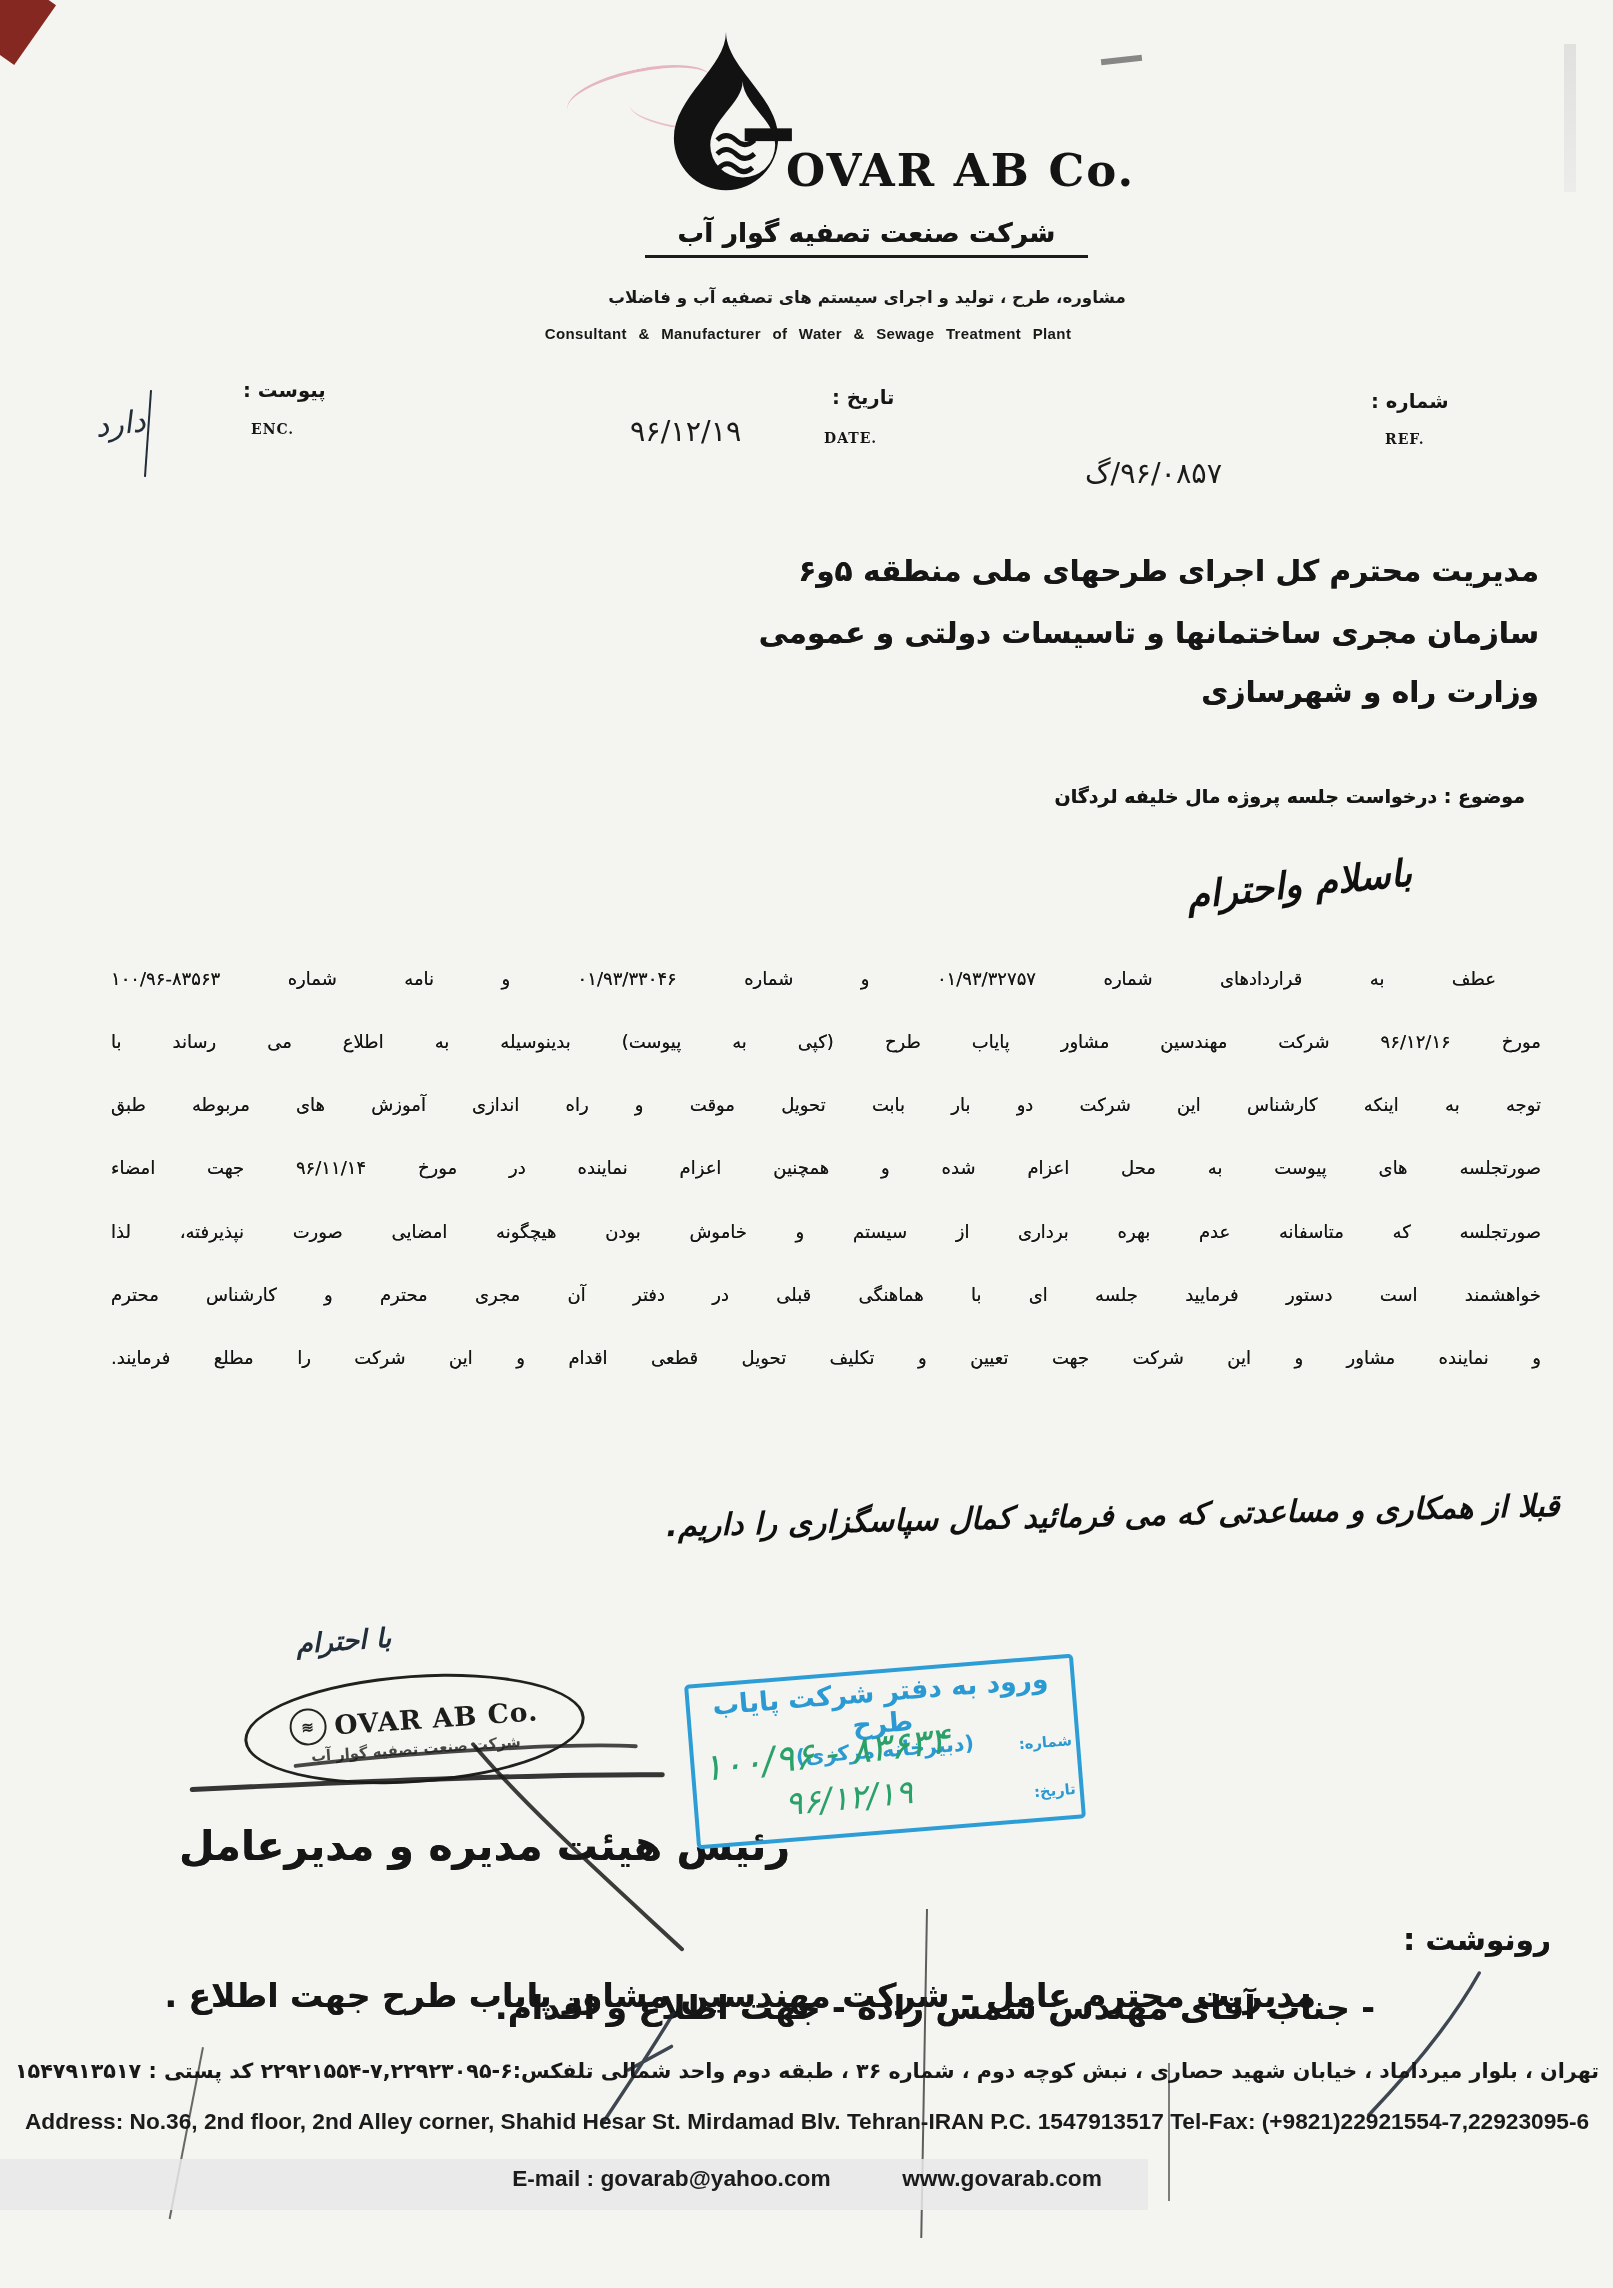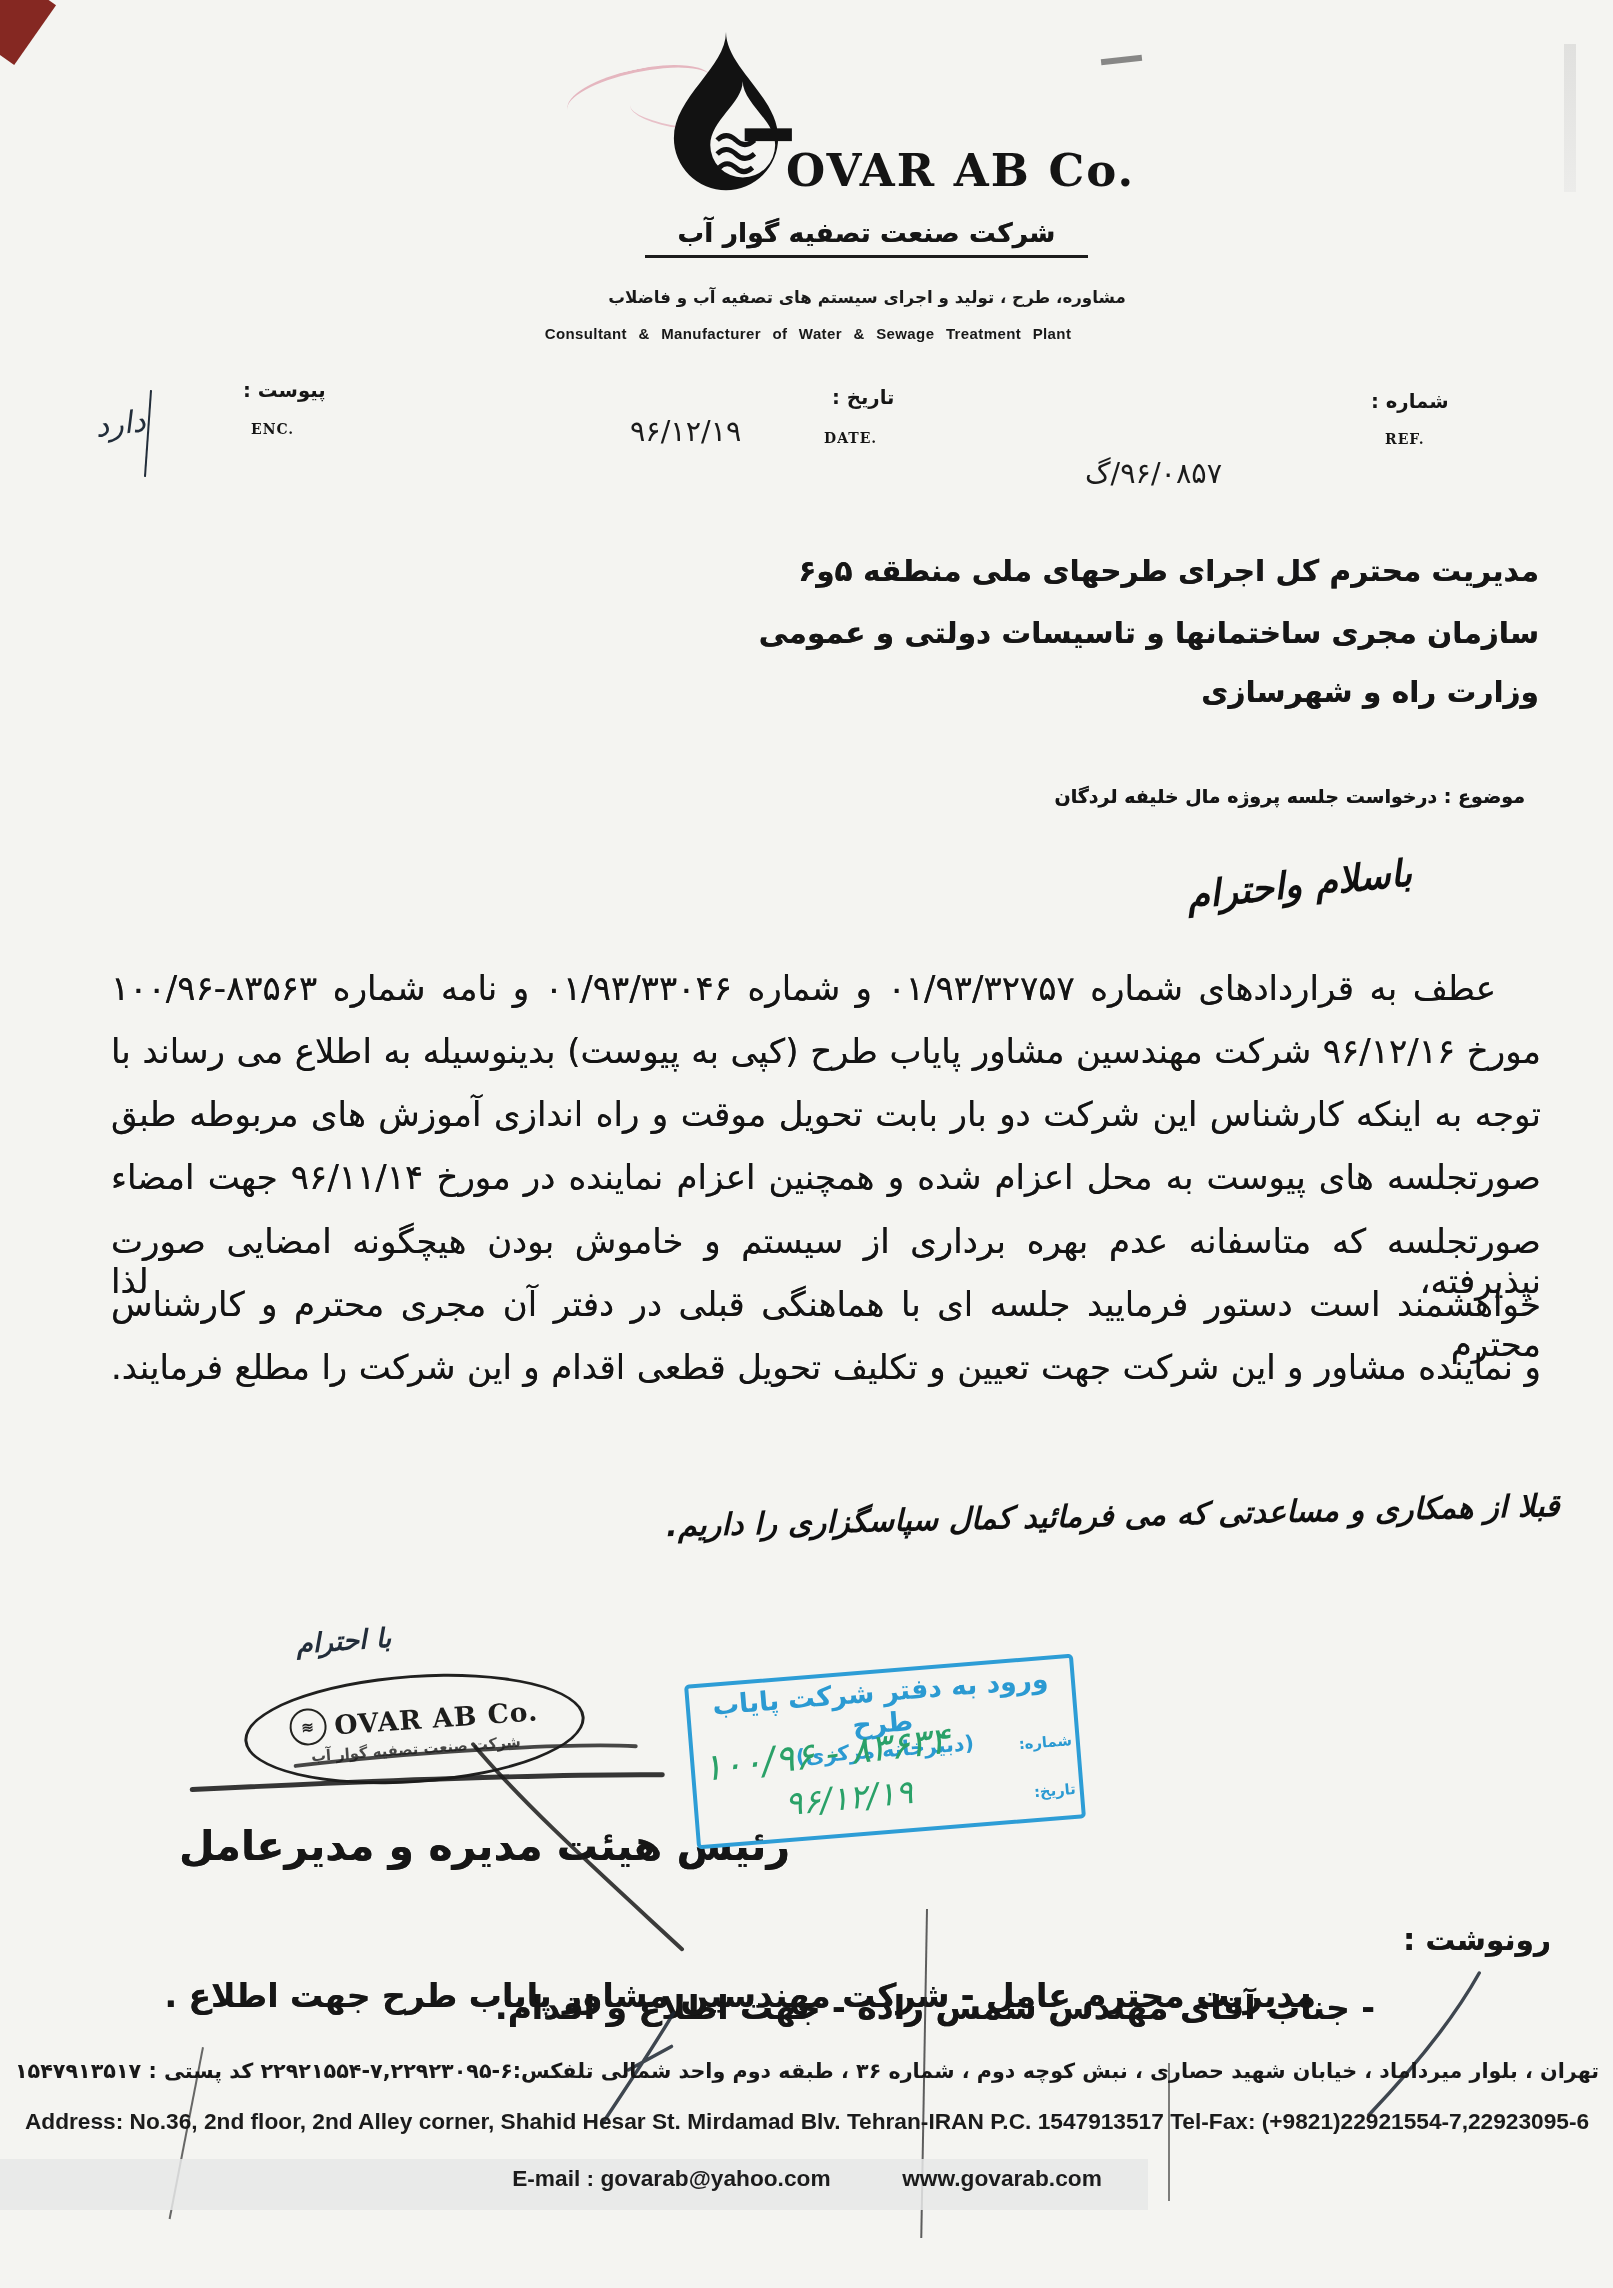--- a/index.html
+++ b/index.html
@@ -18,21 +18,21 @@
   .tagline-en{font-weight:bold;font-size:15px;text-align:center;letter-spacing:0.4px;word-spacing:6.9px;color:#181818;font-family:"Liberation Sans",sans-serif;}
   
   .lbl-fa{font-weight:bold;font-size:19.7px;}
   .lbl-en{font-family:"DejaVu Serif","Liberation Serif",serif;font-weight:bold;font-size:14px;letter-spacing:1px;}
   .meta-val{font-size:28.6px;color:#1b1b1b;}
   .handw{color:#222d3a;font-style:italic;}
   
   .rec-line{right:75px;font-weight:bold;font-size:29.6px;white-space:nowrap;}
   .subject{font-weight:bold;font-size:19px;white-space:nowrap;}
   .salutation{font-weight:bold;font-style:italic;font-size:37px;white-space:nowrap;color:#101010;}
-  .bline{left:111px;width:1430px;font-size:34px;text-align:justify;text-align-last:justify;color:#141414;}
+  .bline{left:111px;width:1430px;font-size:18px;text-align:justify;text-align-last:justify;color:#141414;}
   .bline.indent{width:1385px;padding-right:45px;}
   .closing{font-weight:bold;font-style:italic;font-size:30.5px;white-space:nowrap;color:#101010;}
   .sig-title{font-weight:bold;font-size:41px;white-space:nowrap;}
   
   .oval{width:335px;height:102px;border:3px solid #20201f;border-radius:50%;transform:rotate(-4deg);
         display:flex;flex-direction:column;align-items:center;justify-content:center;color:#1d1d1c;}
   .oval-en{font-family:"DejaVu Serif","Liberation Serif",serif;font-weight:bold;font-size:26.6px;letter-spacing:1px;display:flex;align-items:center;gap:7.9px;}
   .emblem{width:33px;height:33px;border:2px solid #23231f;border-radius:50%;display:inline-flex;align-items:center;justify-content:center;font-size:14.8px;}
   .oval-fa{font-weight:bold;font-size:14.8px;opacity:.8;margin-top:2px;letter-spacing:1px;}
   

